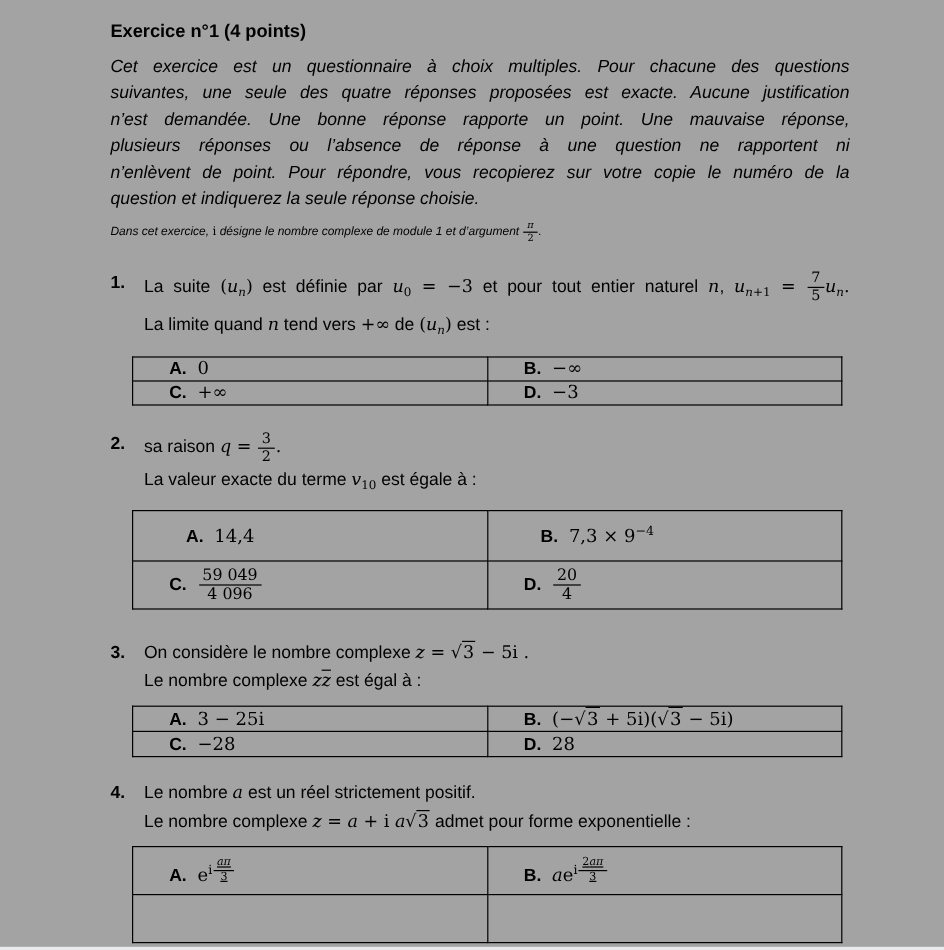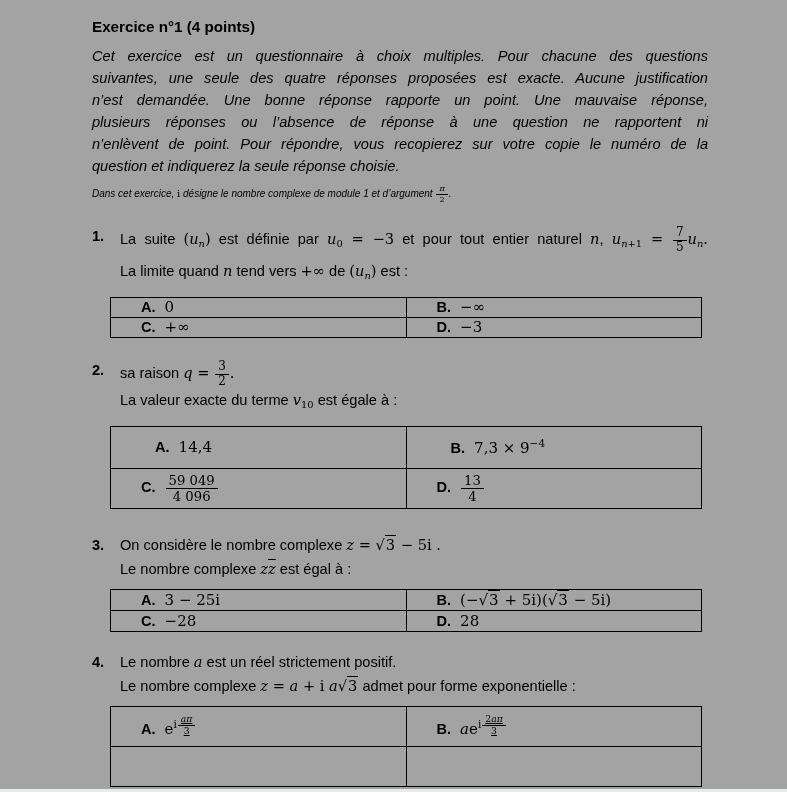--- a/index.html
+++ b/index.html
@@ -104,21 +104,21 @@
         <div class="qline tall">sa raison <span class="mi">q</span><span class="mr"> = </span><span class="frac"><span class="num">3</span><span class="den">2</span></span><span class="mr">.</span></div>
         <div class="qline">La valeur exacte du terme <span class="mi">v</span><span class="msub">10</span> est égale à :</div>
         <table class="answers t2">
           <tbody>
               <tr class="r1">
             <td><span class="lbl">A.</span><span class="cellmath"><span class="mr">14,4</span></span></td>
             <td><span class="lbl">B.</span><span class="cellmath"><span class="mr">7,3 × 9</span><span class="msup">−4</span></span></td>
           </tr>
           <tr class="r2">
             <td><span class="lbl">C.</span><span class="cellmath"><span class="frac"><span class="num">59&nbsp;049</span><span class="den">4&nbsp;096</span></span></span></td>
-            <td><span class="lbl">D.</span><span class="cellmath"><span class="frac"><span class="num">13</span><span class="den">4</span></span></span></td>
+            <td><span class="lbl">D.</span><span class="cellmath"><span class="frac"><span class="num">20</span><span class="den">4</span></span></span></td>
           </tr>
         </tbody>
           </table>
       </div>
     </div>
 
     <div class="question q3">
       <div class="qnum">3.</div>
       <div class="qbody">
         <div class="qline">On considère le nombre complexe <span class="mi">z</span><span class="mr"> = </span><span class="sqrt"><span>√</span><span class="rad">3</span></span><span class="mr"> − 5i .</span></div>

